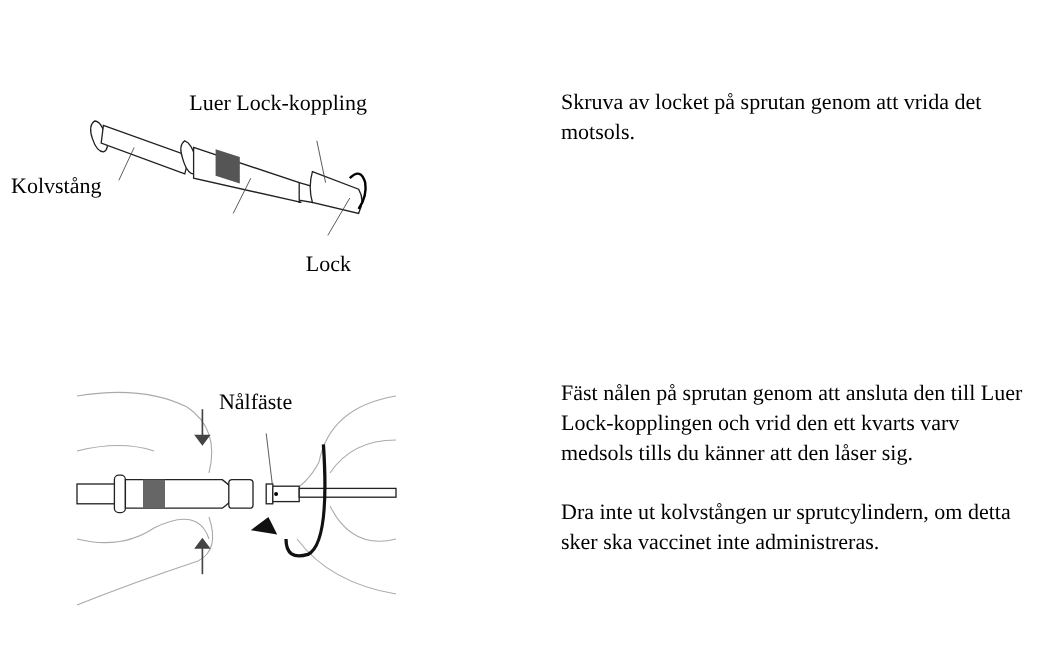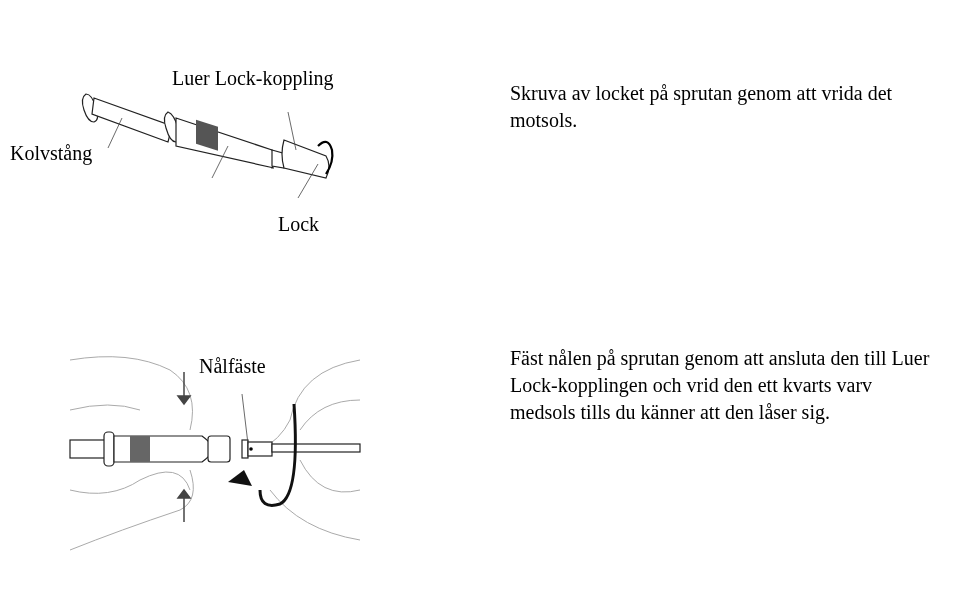--- a/index.html
+++ b/index.html
@@ -7,21 +7,21 @@
          font-family:"Liberation Serif", "DejaVu Serif", serif; color:#000; }
   .fig { position:absolute; }
   .lbl { position:absolute; font-size:20px; line-height:22px; white-space:nowrap; }
   .text-block { position:absolute; left:510px; width:420px; font-size:20px; line-height:27px; }
   .text-block p { margin:0 0 27px 0; }
   svg { position:absolute; left:0; top:0; }
 </style>
 </head>
 <body>
 
-<div class="fig" style="left:0;top:60px;width:380px;height:180px;">
+<div class="fig" style="left:0;top:76px;width:380px;height:180px;">
   <svg width="380" height="180" viewBox="0 0 380 180">
     <g fill="#fff" stroke="#222" stroke-width="1.2">
 
       <path d="M86 34 q-6 4 -2 16 q4 12 10 12 q6 -2 2 -14 q-4 -14 -10 -14 z"></path>
 
       <path d="M94 38 L172 66 L168 82 L92 54 z"></path>
 
       <path d="M168 52 q-6 4 -2 16 q4 14 10 14 q6 -2 2 -14 q-4 -14 -10 -16 z"></path>
 
       <path d="M176 58 L272 90 q6 6 0 18 L274 108 L176 86 z"></path>
@@ -93,13 +93,14 @@
     </g>
 
     <path d="M200 150 q0 20 20 14 q20 -10 14 -100" fill="none" stroke="#111" stroke-width="3"></path>
     <path d="M168 142 L184 130 L192 146 z" fill="#111"></path>
   </svg>
   <span class="lbl" style="left:139px;top:15px;">Nålfäste</span>
 </div>
 
 <div class="text-block" style="top:345px;">
   <p>Fäst nålen på sprutan genom att ansluta den till Luer Lock-kopplingen och vrid den ett kvarts varv medsols tills du känner att den låser sig.</p>
+  <p>Dra inte ut kolvstången ur sprutcylindern, om detta sker ska vaccinet inte administreras.</p>
 </div>
 
 </body></html>

